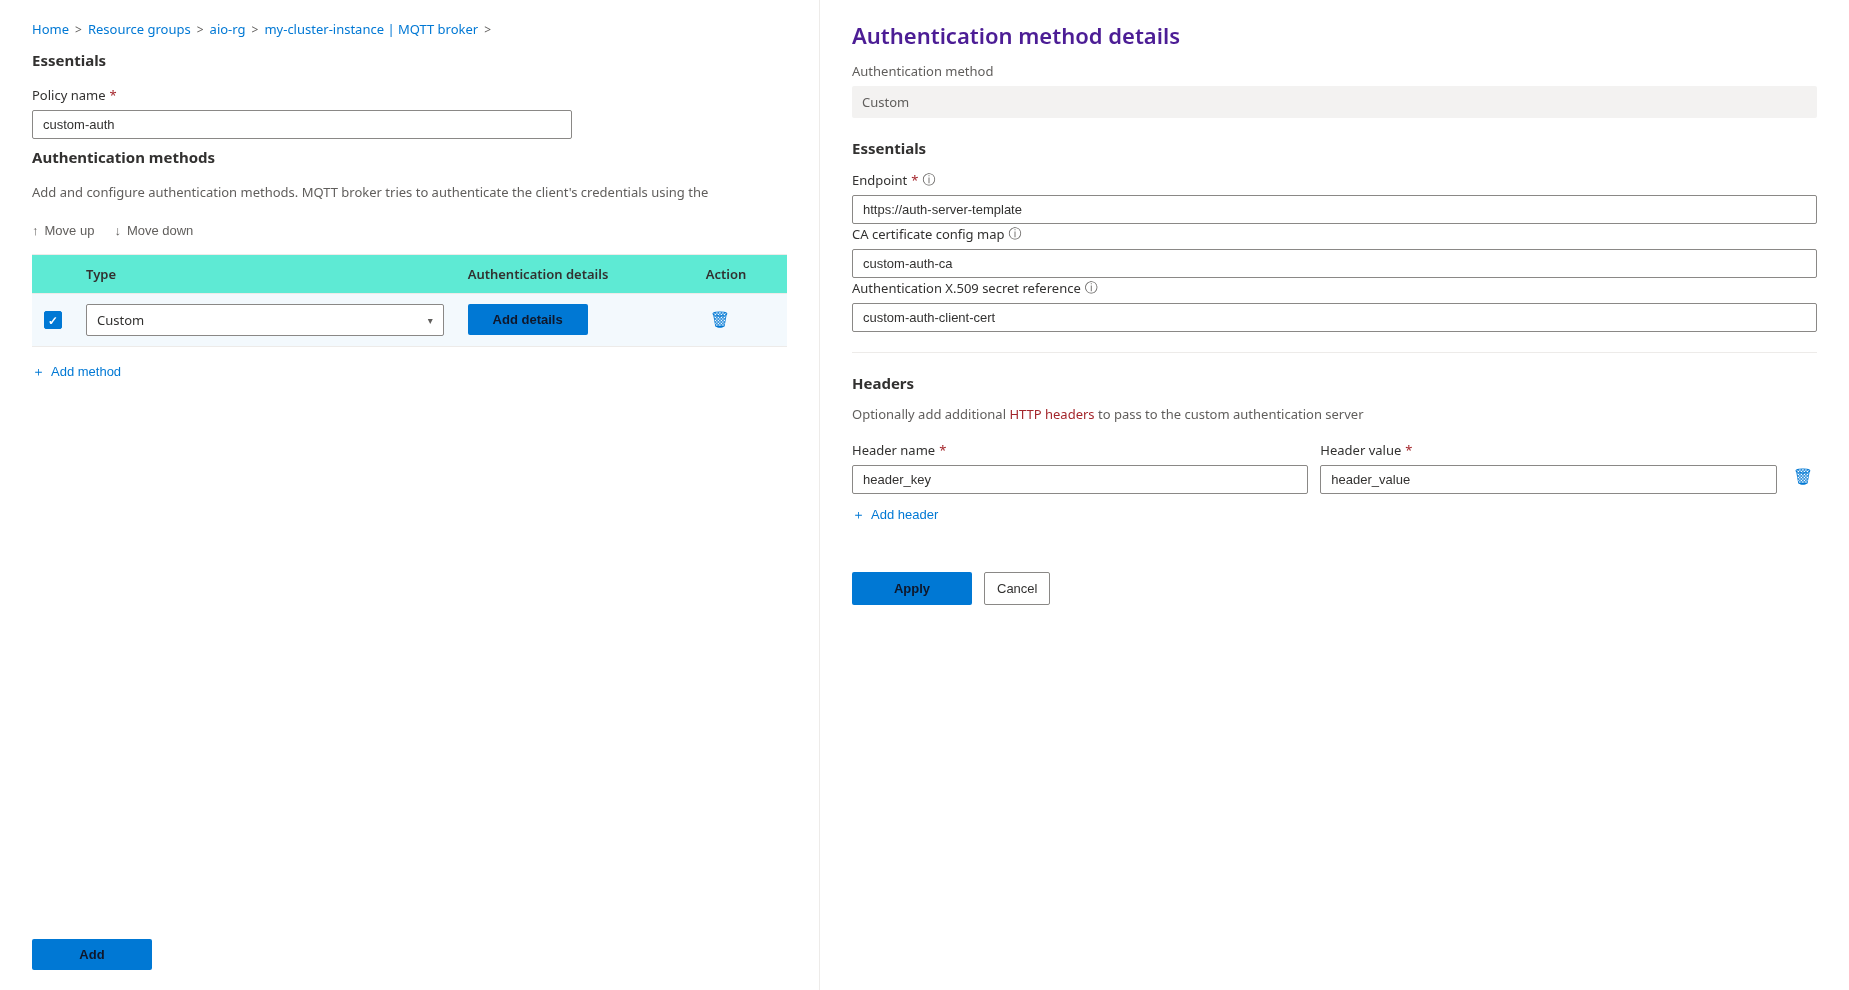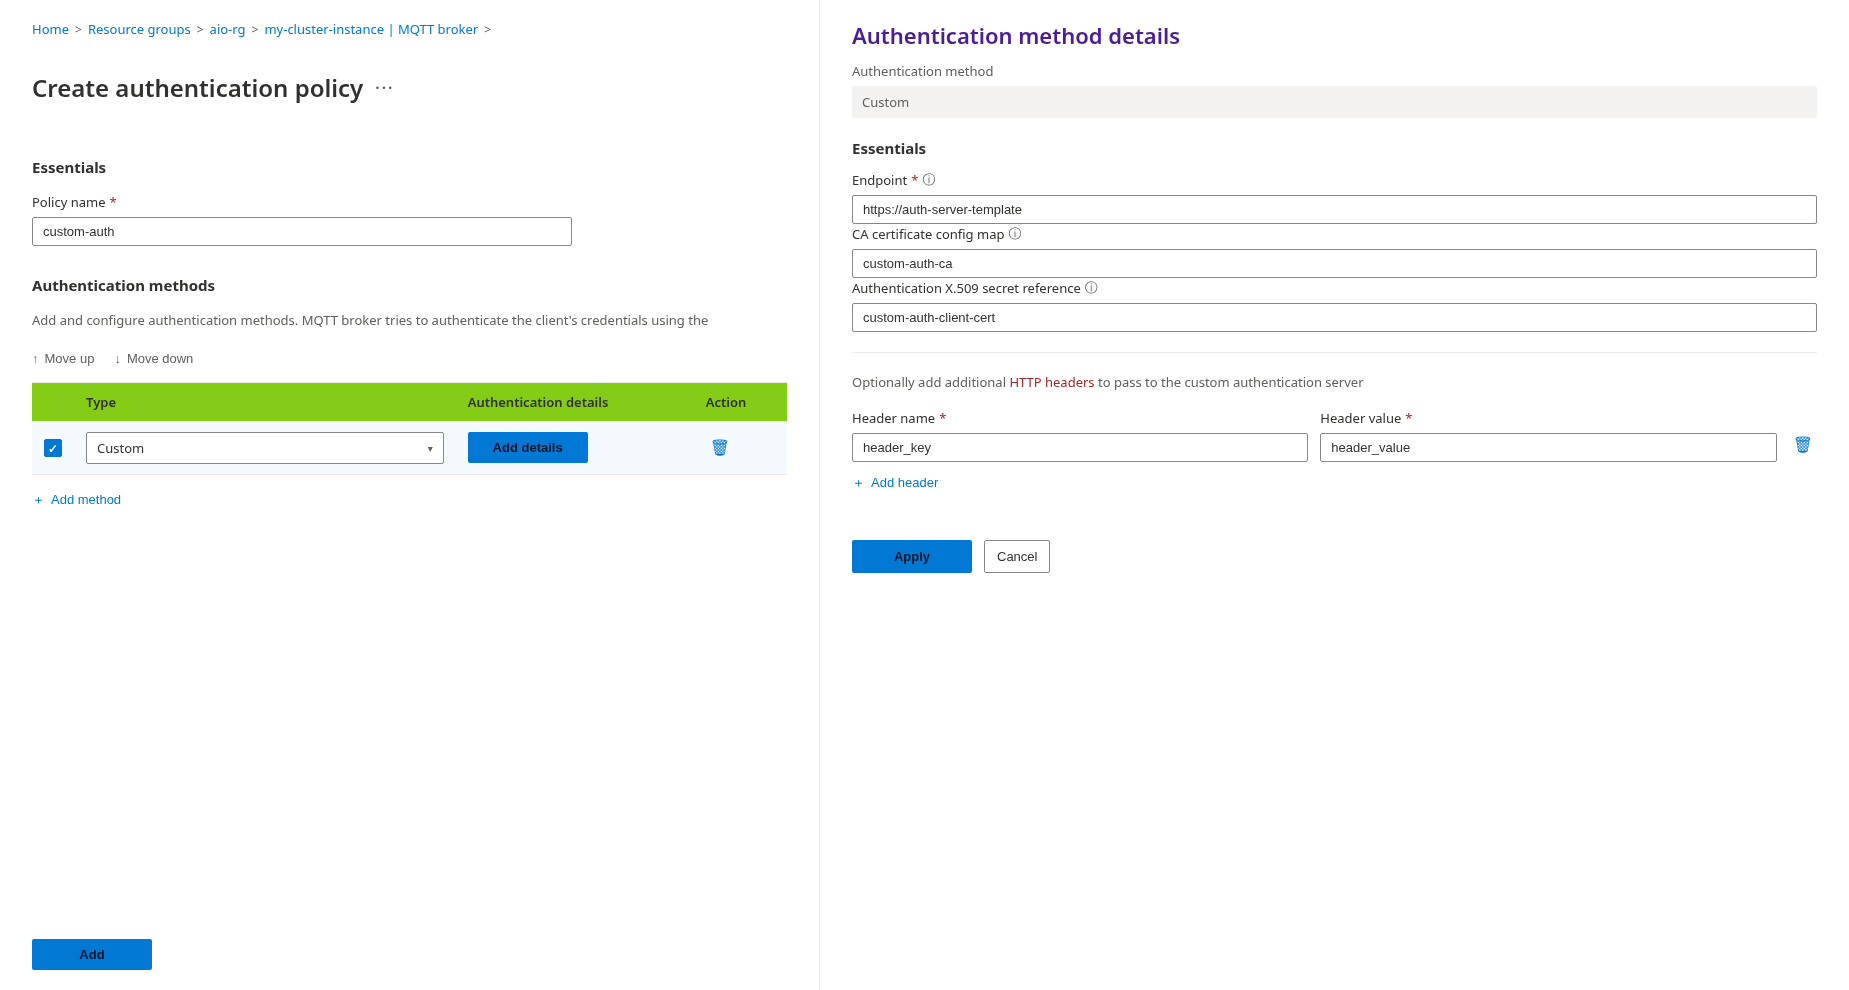--- a/index.html
+++ b/index.html
@@ -15,21 +15,20 @@
 
     
     .left-panel {
       width: 820px;
       min-width: 820px;
       padding: 20px 32px;
       border-right: 1px solid #edebe9;
       overflow-y: auto;
       display: flex;
       flex-direction: column;
-      gap: 21px;
     }
 
     
     .right-panel {
       flex: 1;
       padding: 20px 32px;
       overflow-y: auto;
     }
 
     
@@ -145,21 +144,21 @@
       border-top: 1px solid #edebe9;
       border-bottom: 1px solid #edebe9;
     }
     .auth-table th {
       text-align: left;
       font-size: 13px;
       font-weight: 600;
       color: #323130;
       padding: 10px 12px;
       border-bottom: 1px solid #edebe9;
-      background: #84cc16;
+      background: #5eead4;
     }
     .auth-table td {
       padding: 10px 12px;
       vertical-align: middle;
       border-bottom: 1px solid #edebe9;
     }
     .auth-table tr:last-child td {
       border-bottom: none;
     }
 
@@ -363,24 +362,20 @@
     <a>Home</a>
     <span class="sep">&gt;</span>
     <a>Resource groups</a>
     <span class="sep">&gt;</span>
     <a>aio-rg</a>
     <span class="sep">&gt;</span>
     <a>my-cluster-instance | MQTT broker</a>
     <span class="sep">&gt;</span>
   </div>
 
-  <div class="page-title">
-    <span>Create authentication policy</span>
-    <span class="ellipsis">···</span>
-  </div>
 
   <div class="form-field">
     <div class="section-heading">Essentials</div>
     <div class="form-field">
       <div class="field-label">
         <span>Policy name</span>
         <span class="required">*</span>
       </div>
       <input type="text" class="text-input" style="max-width: 540px;" value="custom-auth">
     </div>
@@ -480,20 +475,21 @@
   <div class="form-field">
     <div class="field-label">
       <span>Authentication X.509 secret reference</span>
       <span class="info-icon">ⓘ</span>
     </div>
     <input type="text" class="text-input" value="custom-auth-client-cert" style="">
   </div>
 
   <hr class="divider">
 
+  <div class="right-section-heading">Headers</div>
 
   <div class="headers-desc">
     <span>Optionally add additional </span><span class="highlight">HTTP headers</span><span> to pass to the custom authentication server</span>
   </div>
 
   <div class="header-row">
     <div class="header-field">
       <div class="field-label">
         <span>Header name</span>
         <span class="required">*</span>

